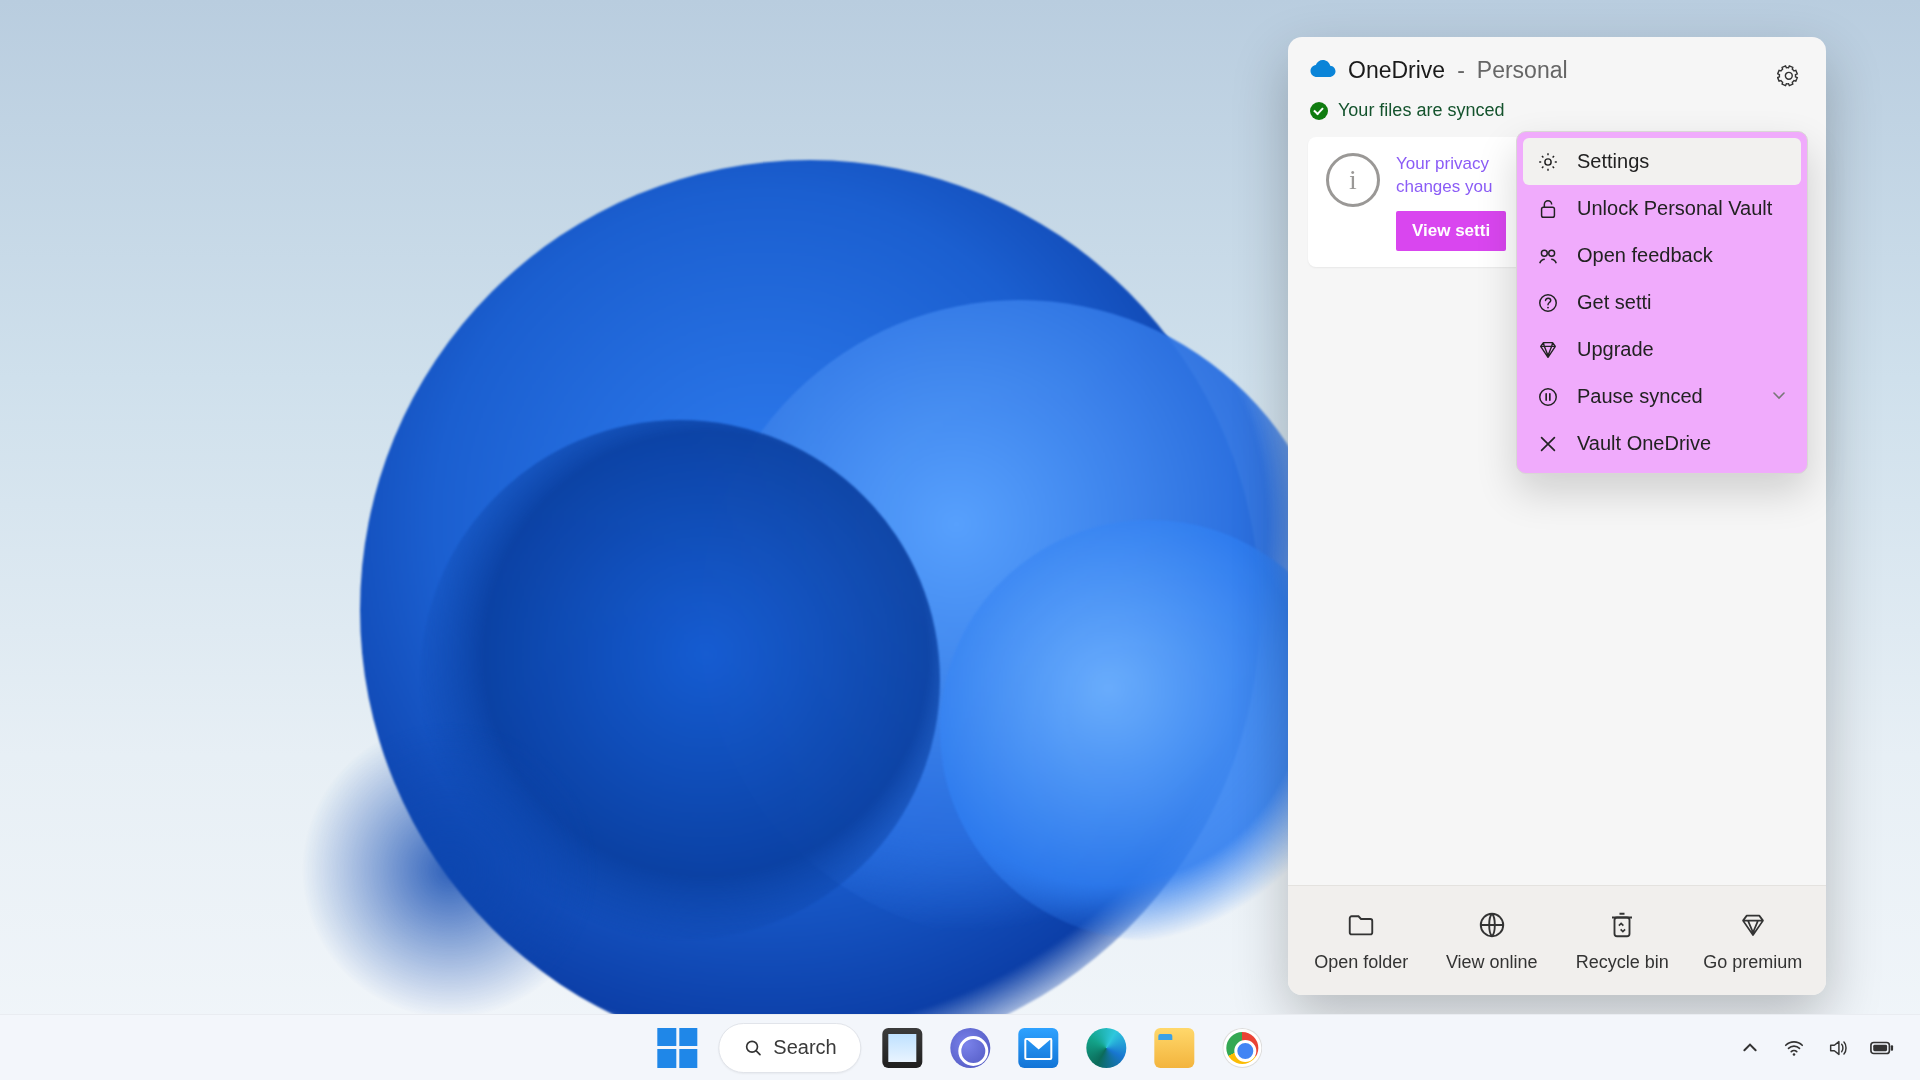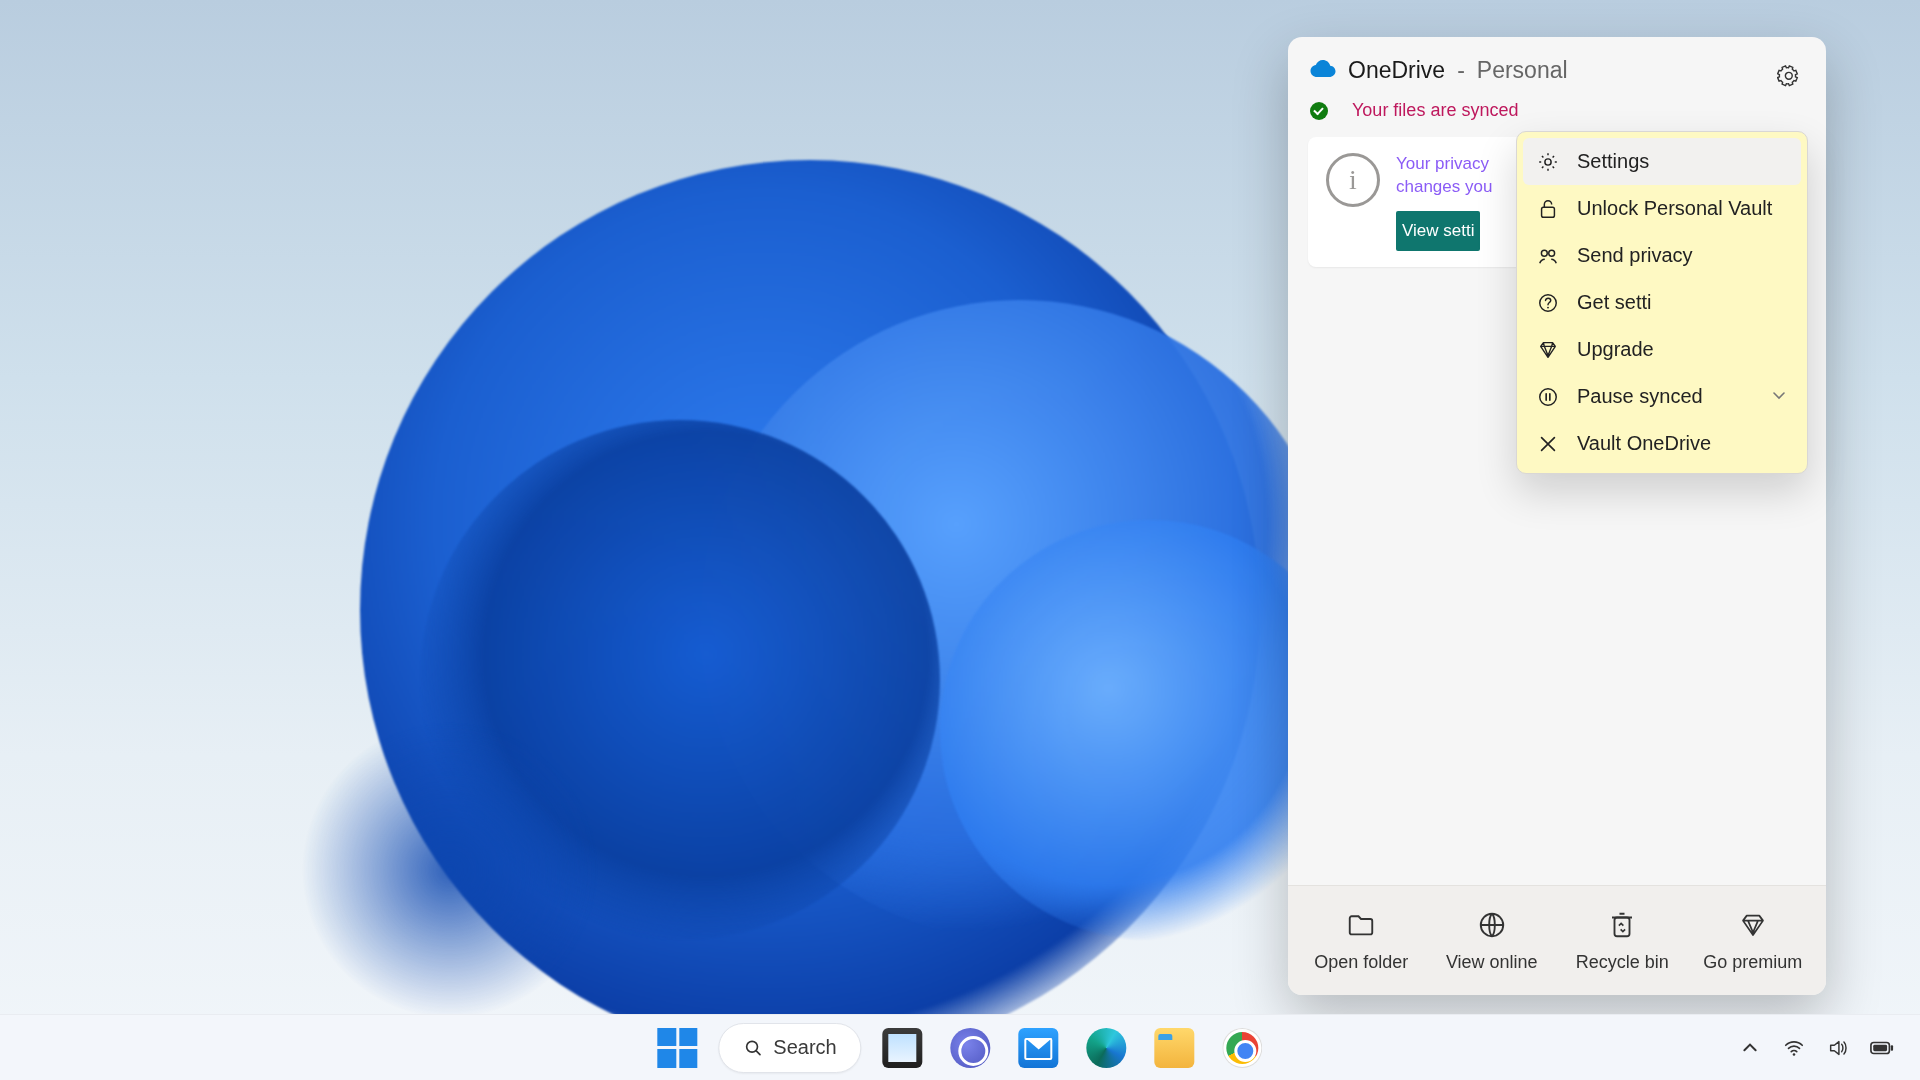--- a/index.html
+++ b/index.html
@@ -27,38 +27,38 @@
     position:absolute; right:94px; top:37px;
     width:538px; height:958px;
     background:#f6f6f6; border-radius:14px;
     box-shadow: 0 22px 56px rgba(0,0,0,.24);
     display:flex; flex-direction:column;
   }
   .fly-head { padding:20px 22px 6px 22px; }
   .fly-title { display:flex; align-items:center; gap:12px; font-size:23px; color:#1a1a1a; }
   .fly-title .sub { color:#666; }
   .gear-btn { position:absolute; right:20px; top:22px; width:34px; height:34px; display:flex; align-items:center; justify-content:center; border-radius:6px; cursor:pointer; }
-  .sync-row { display:flex; align-items:center; gap:24px; font-size:18px; color:#be185d; padding:10px 22px 8px 22px; }
+  .sync-row { display:flex; align-items:center; gap:10px; font-size:18px; color:#14532d; padding:10px 22px 8px 22px; }
   .check-badge { width:18px; height:18px; border-radius:50%; background:#107c10; position:relative; flex:0 0 18px; }
   .check-badge::after { content:""; position:absolute; left:4px; top:5px; width:7px; height:4px; border-left:2px solid #fff; border-bottom:2px solid #fff; transform:rotate(-47deg); }
 
   .card {
     margin:8px 20px 0 20px; background:#fff; border-radius:8px;
     padding:16px 18px; display:flex; align-items:flex-start; gap:16px;
     box-shadow: 0 1px 2px rgba(0,0,0,.06);
   }
   .info-circle { width:54px; height:54px; border:3px solid #9a9896; border-radius:50%; display:flex; align-items:center; justify-content:center; flex:0 0 54px; }
   .info-circle span { font-family:"Segoe UI", serif; font-size:28px; color:#9a9896; font-weight:500; }
   .card-text { font-size:17px; color:#8b5cf6; line-height:1.35; }
-  .view-btn { margin-top:12px; background:#0f766e; color:#fff; border:none; padding:10px 6px; font-size:17px; border-radius:2px; cursor:pointer; }
+  .view-btn { margin-top:12px; background:#d946ef; color:#fff; border:none; padding:10px 16px; font-size:17px; border-radius:2px; cursor:pointer;font-weight:bold; }
 
   
   .dropdown {
     position:absolute; right:18px; top:94px; width:292px;
-    background:#fef9c3; border:1px solid #d9d7d5; border-radius:10px;
+    background:#f0abfc; border:1px solid #d9d7d5; border-radius:10px;
     box-shadow: 0 18px 40px rgba(0,0,0,.16);
     padding:6px;
   }
   .ditem { display:flex; align-items:center; gap:18px; padding:12px 14px; font-size:20px; color:#222; border-radius:6px; cursor:pointer; }
   .ditem.hover { background:#f2f1ef; }
   .ditem .spacer { flex:1; }
   .chev { color:#777; }
   .ditem svg { flex:0 0 22px; }
 
   
@@ -159,21 +159,21 @@
             <path d="M8 10V7a4 4 0 0 1 8 0" fill="none" stroke="#222" stroke-width="1.6"></path>
           </svg>
         <span>Unlock Personal Vault</span>
       </div>
       <div class="ditem">
         <svg width="22" height="22" viewBox="0 0 24 24">
             <circle cx="8" cy="9" r="3.2" fill="none" stroke="#222" stroke-width="1.6"></circle>
             <circle cx="16" cy="9" r="3.2" fill="none" stroke="#222" stroke-width="1.6"></circle>
             <path d="M3 20c1-3 3.2-4.5 5.5-4.5M21 20c-1-3-3.2-4.5-5.5-4.5" fill="none" stroke="#222" stroke-width="1.6"></path>
           </svg>
-        <span>Send privacy</span>
+        <span>Open feedback</span>
       </div>
       <div class="ditem">
         <svg width="22" height="22" viewBox="0 0 24 24">
             <circle cx="12" cy="12" r="9" fill="none" stroke="#222" stroke-width="1.6"></circle>
             <path d="M9.3 9.2c.3-1.5 1.5-2.5 2.9-2.5 1.6 0 2.8 1.1 2.8 2.5 0 1.2-.8 1.8-1.8 2.5-.8.6-1.2 1.1-1.2 2.1" fill="none" stroke="#222" stroke-width="1.6" stroke-linecap="round"></path>
             <circle cx="12" cy="17" r="1" fill="#222"></circle>
           </svg>
         <span>Get setti</span>
       </div>
       <div class="ditem">

